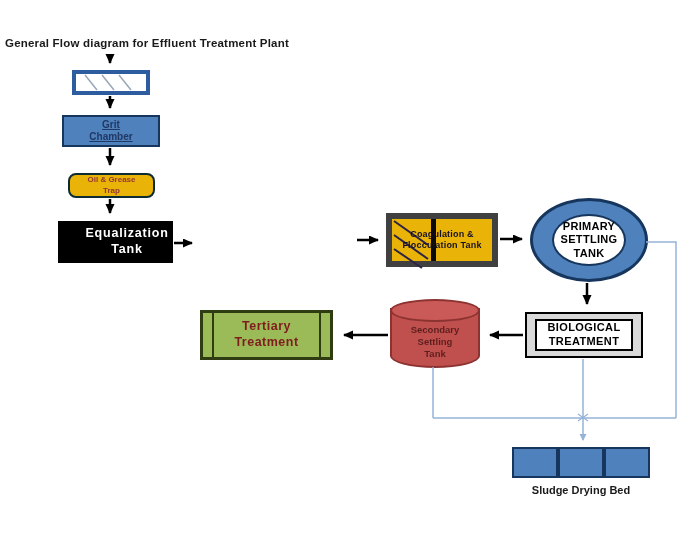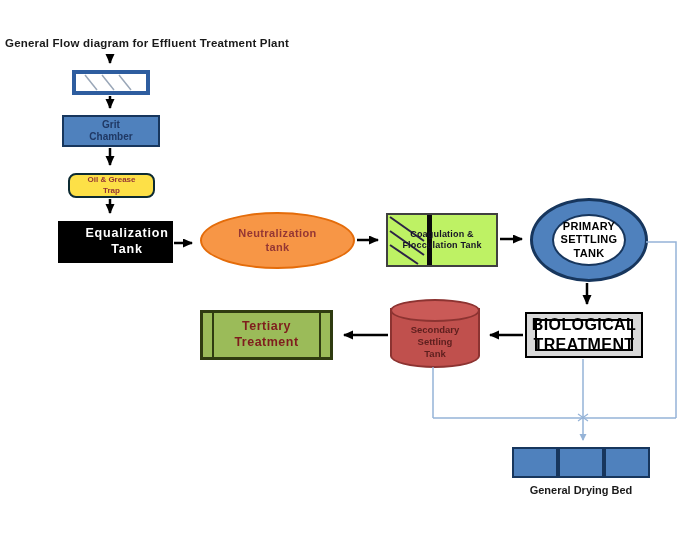--- a/index.html
+++ b/index.html
@@ -9,55 +9,55 @@
   .lbl{white-space:pre-line;text-align:center;font-weight:bold;line-height:1.25;}
 
   #title{left:5px;top:37px;font-size:11.5px;font-weight:bold;color:#1a1a1a;letter-spacing:.2px;}
 
   
   #screen{left:72px;top:70px;width:78px;height:25px;background:#fff;border:4px solid #2e5d9f;}
 
   
   #grit{left:62px;top:115px;width:98px;height:32px;background:#4f81bd;border:2px solid #17365d;
         display:flex;align-items:center;justify-content:center;}
-  #grit .lbl{font-size:10px;color:#1f3864;}
+  #grit .lbl{font-size:10px;color:#1f3864;text-decoration:underline;}
 
   
-  #oil{left:68px;top:173px;width:87px;height:25px;background:#fde047;border:2px solid #0d2b33;
+  #oil{left:68px;top:173px;width:87px;height:25px;background:#eab308;border:2px solid #0d2b33;
        border-radius:8px;display:flex;align-items:center;justify-content:center;}
   #oil .lbl{font-size:8px;color:#943634;line-height:1.3;}
 
   
   #equal{left:58px;top:221px;width:115px;height:42px;background:#000;
          display:flex;align-items:center;justify-content:center;padding-left:23px;}
   #equal .lbl{font-size:12.5px;color:#fff;letter-spacing:.8px;}
 
   
   #neutral{left:200px;top:212px;width:155px;height:57px;background:#f79646;border:2px solid #e46c0a;
            border-radius:50%;display:flex;align-items:center;justify-content:center;}
   #neutral .lbl{font-size:11px;color:#943634;letter-spacing:.4px;}
 
   
-  #coag{left:386px;top:213px;width:112px;height:54px;background:#bef264;border:2px solid #404040;}
+  #coag{left:386px;top:213px;width:112px;height:54px;background:#eab308;border:6px solid #404040;}
   #coag .bar{position:absolute;left:39px;top:0;bottom:0;width:5px;background:#0a0a0a;}
   #coag .lbl{position:absolute;left:0;right:0;top:50%;transform:translateY(-50%);
              font-size:9px;color:#141126;z-index:2;letter-spacing:.2px;}
 
   
   #primary{left:530px;top:198px;width:118px;height:84px;background:#4f81bd;border:3px solid #17365d;
            border-radius:50%;display:flex;align-items:center;justify-content:center;}
   #primary .inner{width:74px;height:52px;background:#fff;border:2px solid #17365d;border-radius:50%;
                   display:flex;align-items:center;justify-content:center;box-sizing:border-box;}
   #primary .lbl{font-size:11px;color:#000;line-height:1.2;letter-spacing:.3px;}
 
   
   #bio{left:525px;top:312px;width:118px;height:46px;background:#d9d9d9;border:2px solid #000;}
   #bio .inner{position:absolute;left:8px;right:8px;top:5px;bottom:5px;background:#fff;
               border:2px solid #000;display:flex;align-items:center;justify-content:center;}
-  #bio .lbl{font-size:16px;color:#000;letter-spacing:.4px;}
+  #bio .lbl{font-size:11px;color:#000;letter-spacing:.4px;}
 
   
   #secondary{left:390px;top:299px;width:90px;height:69px;}
   #secondary .body{position:absolute;left:0;right:0;top:9px;bottom:0;background:#c0504d;
                    border:2px solid #8c3331;border-radius:0 0 45px 45px / 0 0 12px 12px;}
   #secondary .top{position:absolute;left:0;right:0;top:0;height:19px;background:#ca5a57;
                   border:2px solid #8c3331;border-radius:50%;}
   #secondary .lbl{position:absolute;left:0;right:0;top:17px;font-size:9.5px;color:#5d1f1e;z-index:2;margin-top:8px;}
 
   
@@ -97,24 +97,20 @@
   <div id="oil" class="abs">
     <div class="lbl">Oil &amp; Grease
 Trap</div>
   </div>
 
   <div id="equal" class="abs">
     <div class="lbl">Equalization
 Tank</div>
   </div>
 
-  <div id="neutral" class="abs">
-    <div class="lbl">Neutralization
-tank</div>
-  </div>
 
   <div id="coag" class="abs">
     <svg class="abs" style="left:0;top:0" width="39" height="50">
       <line x1="2" y1="2" x2="36" y2="26" stroke="#2c2346" stroke-width="2"></line>
       <line x1="2" y1="16" x2="36" y2="40" stroke="#2c2346" stroke-width="2"></line>
       <line x1="2" y1="30" x2="30" y2="49" stroke="#2c2346" stroke-width="2"></line>
     </svg>
     <div class="bar"></div>
     <div class="lbl">Coagulation &amp;
 Flocculation Tank</div>
@@ -144,21 +140,21 @@
   </div>
 
   <div id="tertiary" class="abs">
     <div class="lbl">Tertiary
 Treatment</div>
   </div>
 
   <div id="bed1" class="abs bed"></div>
   <div id="bed2" class="abs bed"></div>
   <div id="bed3" class="abs bed"></div>
-  <div id="beds-label" class="abs">General Drying Bed</div>
+  <div id="beds-label" class="abs">Sludge Drying Bed</div>
 
   <svg id="wires" viewBox="0 0 692 557">
     <defs>
       <marker id="mblack" markerWidth="11" markerHeight="10" refX="9" refY="4.5" orient="auto" markerUnits="userSpaceOnUse">
         <path d="M0,0 L10,4.5 L0,9 z" fill="#000"></path>
       </marker>
       <marker id="mblue" markerWidth="8" markerHeight="8" refX="6" refY="3.5" orient="auto" markerUnits="userSpaceOnUse">
         <path d="M0,0 L7,3.5 L0,7 z" fill="#95b3d7"></path>
       </marker>
     </defs>

